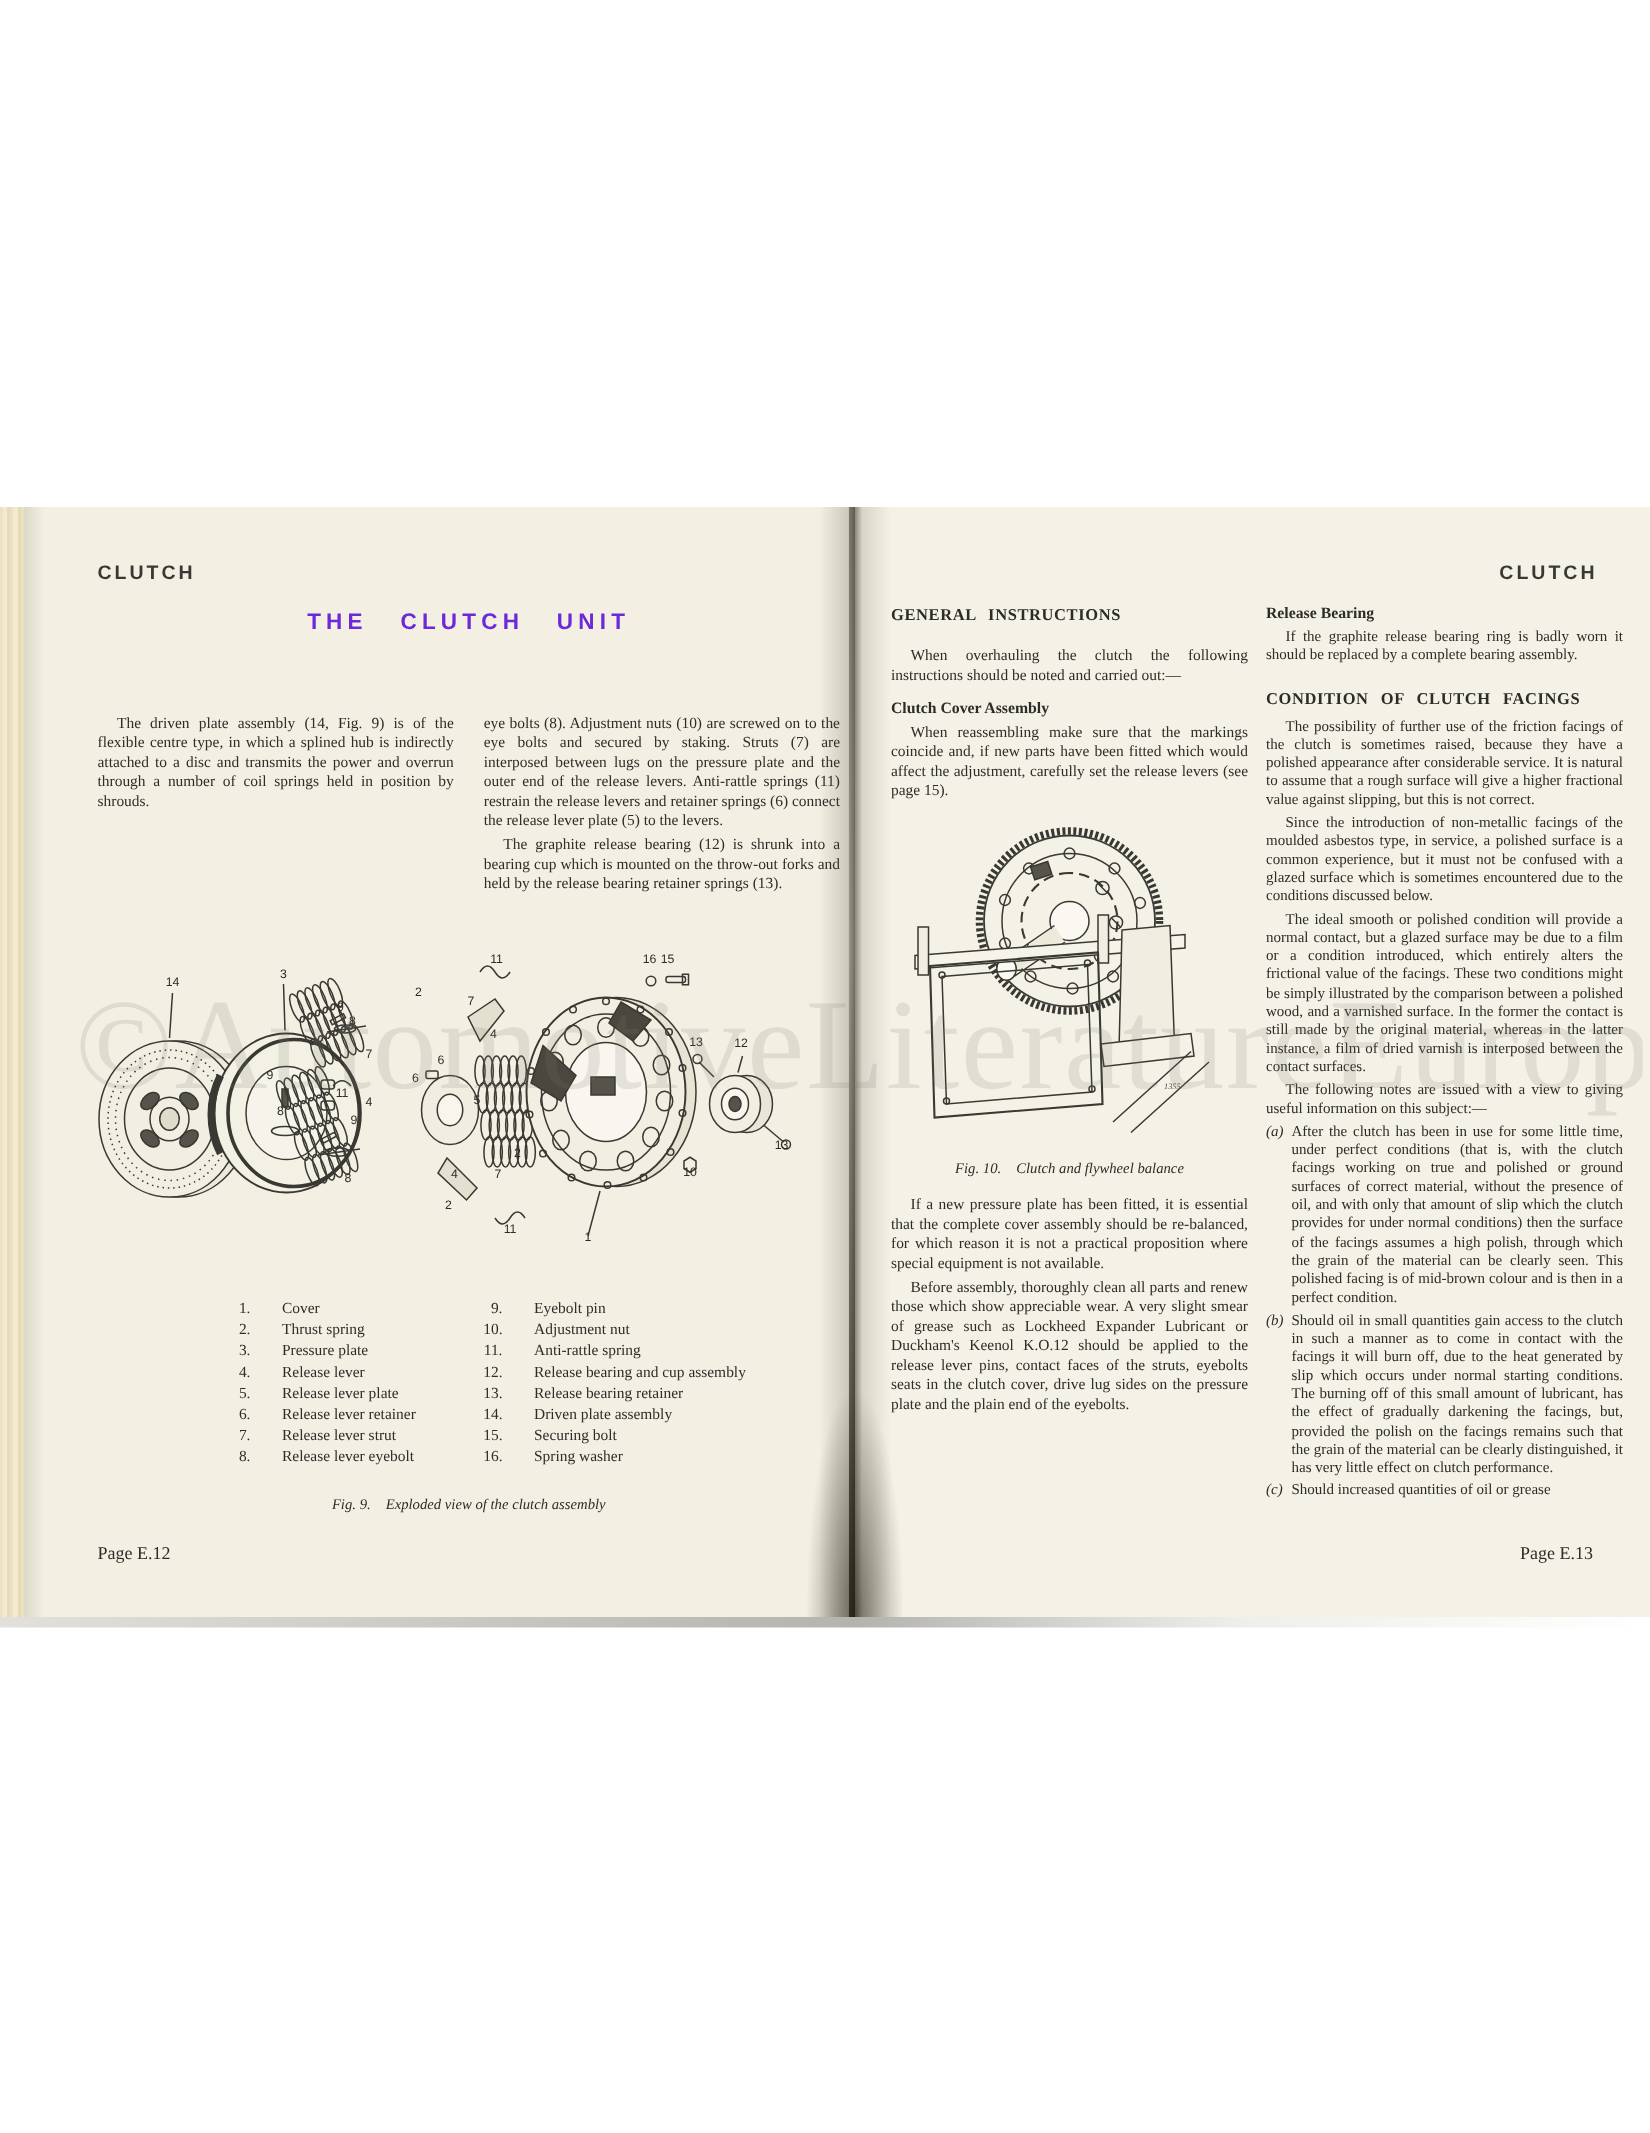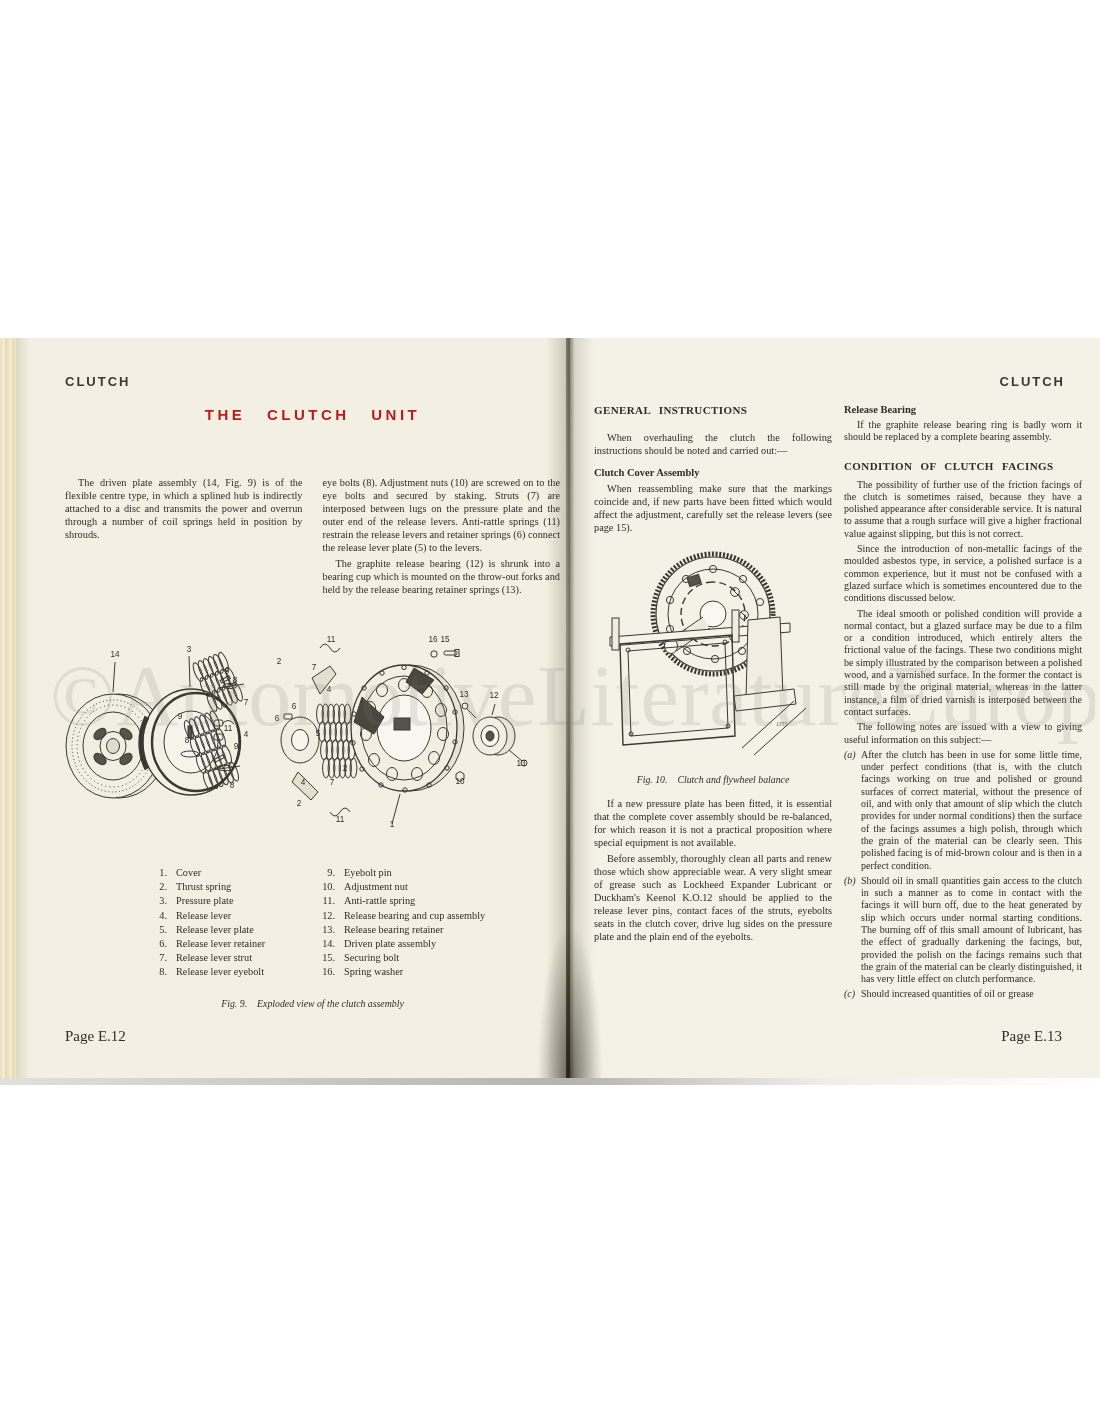--- a/index.html
+++ b/index.html
@@ -22,39 +22,39 @@
   .page-left{left:0;width:566px;}
   .page-right{left:574px;width:526px;background:#f4f1e6;}
 
   .running-head{position:absolute;font-family:"Liberation Sans",sans-serif;font-weight:bold;
           font-size:13px;letter-spacing:2px;color:#3a3835;}
   .rh-left{left:65px;top:36px;}
   .rh-right{right:35px;top:36px;}
 
   .unit-title{position:absolute;left:65px;top:68px;width:495px;text-align:center;
           font-family:"Liberation Sans",sans-serif;font-weight:bold;font-size:15px;
-          letter-spacing:3.5px;word-spacing:14px;color:#b91c1c;}
+          letter-spacing:3.5px;word-spacing:14px;color:#6d28d9;}
 
   .body-cols{position:absolute;left:65px;top:138px;width:495px;display:flex;gap:20px;}
   .bcol{width:238px;}
   .body-cols p, .rcol p{font-size:10.3px;line-height:13px;text-align:justify;margin:0 0 3px 0;}
   .body-cols p.indent, .rcol p.indent{text-indent:13px;}
 
   .fig9-box{position:absolute;left:62px;top:284px;width:498px;height:228px;}
   .parts{position:absolute;left:147px;top:528px;width:420px;display:flex;}
   .parts .pcol1{width:168px;}
   .parts .pcol2{width:230px;}
   .part-row{display:flex;font-size:10.3px;line-height:14.2px;}
   .part-num{width:20px;text-align:right;flex:none;}
-  .part-label{margin-left:9px;}
+  .part-label{margin-left:21px;}
 
   .caption{position:absolute;text-align:center;font-style:italic;font-size:9.8px;color:#2e2c28;}
   .cap9{left:65px;top:660px;width:495px;}
   .cap-label{margin-right:10px;}
-  .page-num{position:absolute;top:690px;font-size:15px;}
+  .page-num{position:absolute;top:690px;font-size:12px;}
   .pn-left{left:65px;}
   .pn-right{right:38px;}
 
   .rcol{position:absolute;top:66px;width:238px;}
   .rcol1{left:20px;}
   .rcol2{left:270px;}
   .rcol2 p{font-size:10px;line-height:12.3px;}
   .sect-head{font-weight:bold;font-size:11px;letter-spacing:.4px;word-spacing:5px;margin:0 0 15px 0;}
   .sub-head{font-weight:bold;font-size:10.5px;margin:10px 0 4px 0;}
   .rcol2 .sect-head{margin:16px 0 7px 0;}

